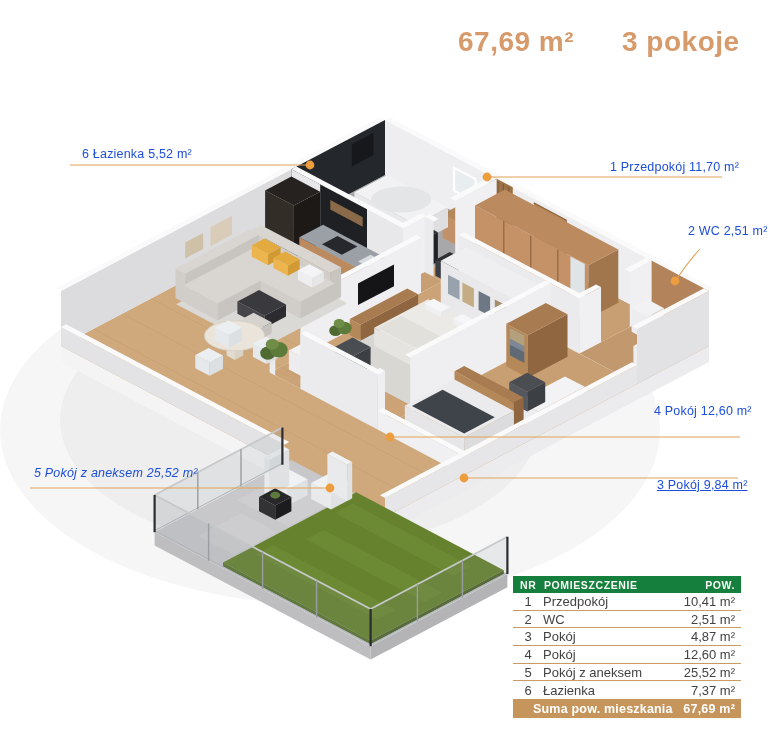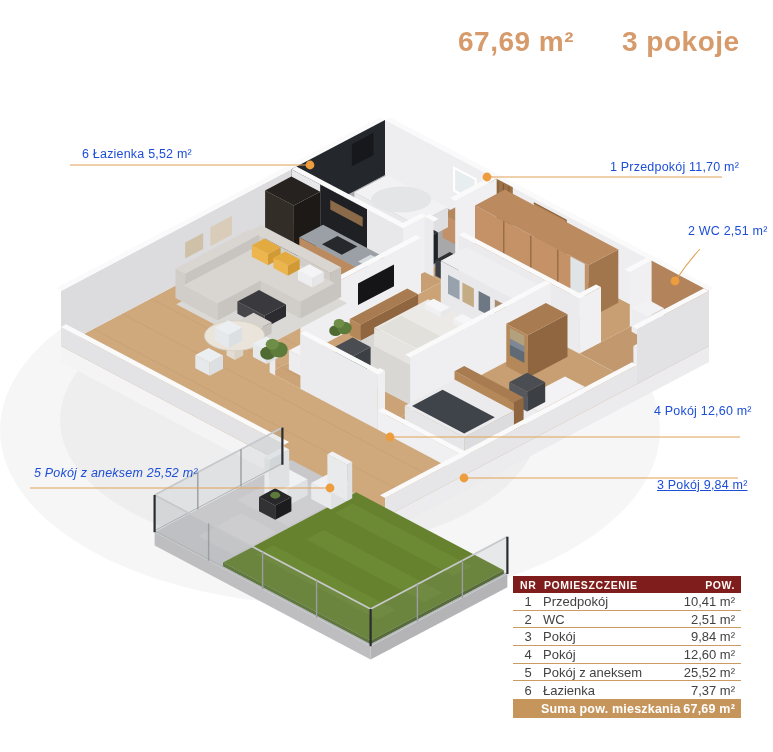--- a/index.html
+++ b/index.html
@@ -2,32 +2,32 @@
 <html><head>
 <meta charset="utf-8">
 <style>
   html,body{margin:0;padding:0}
   body{width:773px;height:752px;position:relative;background:#ffffff;overflow:hidden;
        font-family:"Liberation Sans",sans-serif}
   .title{position:absolute;top:26px;font-size:28px;font-weight:700;color:#d69a6b;letter-spacing:.5px;white-space:nowrap}
   #plan{position:absolute;left:0;top:0}
   .rlabel{position:absolute;font-size:12.5px;color:#1d4ed8;letter-spacing:.2px;white-space:nowrap}
   .tbl{position:absolute;left:513px;top:576px;width:228px;color:#424242}
-  .tbl .hd{display:flex;align-items:center;height:17px;background:#7f1d1d;color:#fdfbf8;
+  .tbl .hd{display:flex;align-items:center;height:17px;background:#15803d;color:#fdfbf8;
            font-size:10.5px;font-weight:700;letter-spacing:.6px;padding:0 6px 0 7px;box-sizing:border-box}
   .hd .c1{width:24px}
   .hd .c3{margin-left:auto}
   .trow{display:flex;align-items:center;height:17.7px;border-bottom:1px solid #cb9b62;
         font-size:13px;box-sizing:border-box;padding-right:6px}
   .trow.nosep{border-bottom:none}
   .trow .num{width:30px;text-align:center}
   .trow .nm{flex:1}
   .trow .ar{text-align:right}
   .ft{display:flex;align-items:center;height:19px;background:#c6955c;color:#ffffff;
-      font-weight:700;font-size:12.5px;letter-spacing:.2px;padding:0 6px 0 28px;box-sizing:border-box}
+      font-weight:700;font-size:12.5px;letter-spacing:.2px;padding:0 6px 0 20px;box-sizing:border-box}
   .ft .v{margin-left:auto}
 </style>
 </head>
 <body>
 
 <svg id="plan" width="773" height="752" viewBox="0 0 773 752">
     <ellipse cx="330" cy="430" rx="330" ry="175" fill="#000" opacity="0.035"></ellipse>
     <ellipse cx="300" cy="420" rx="240" ry="130" fill="#000" opacity="0.03"></ellipse>
     <polygon points="709.0,346.0 709.0,362.0 385.0,533.0 385.0,517.0" fill="#ececee"></polygon>
     <polygon points="61.0,346.0 385.0,517.0 385.0,533.0 61.0,362.0" fill="#f4f4f5"></polygon>
@@ -324,21 +324,21 @@
         <span class="ar">10,41 m²</span>
       </div>
       <div class="trow">
         <span class="num">2</span>
         <span class="nm">WC</span>
         <span class="ar">2,51 m²</span>
       </div>
       <div class="trow">
         <span class="num">3</span>
         <span class="nm">Pokój</span>
-        <span class="ar">9,84 m²</span>
+        <span class="ar">4,87 m²</span>
       </div>
       <div class="trow">
         <span class="num">4</span>
         <span class="nm">Pokój</span>
         <span class="ar">12,60 m²</span>
       </div>
       <div class="trow">
         <span class="num">5</span>
         <span class="nm">Pokój z aneksem</span>
         <span class="ar">25,52 m²</span>

